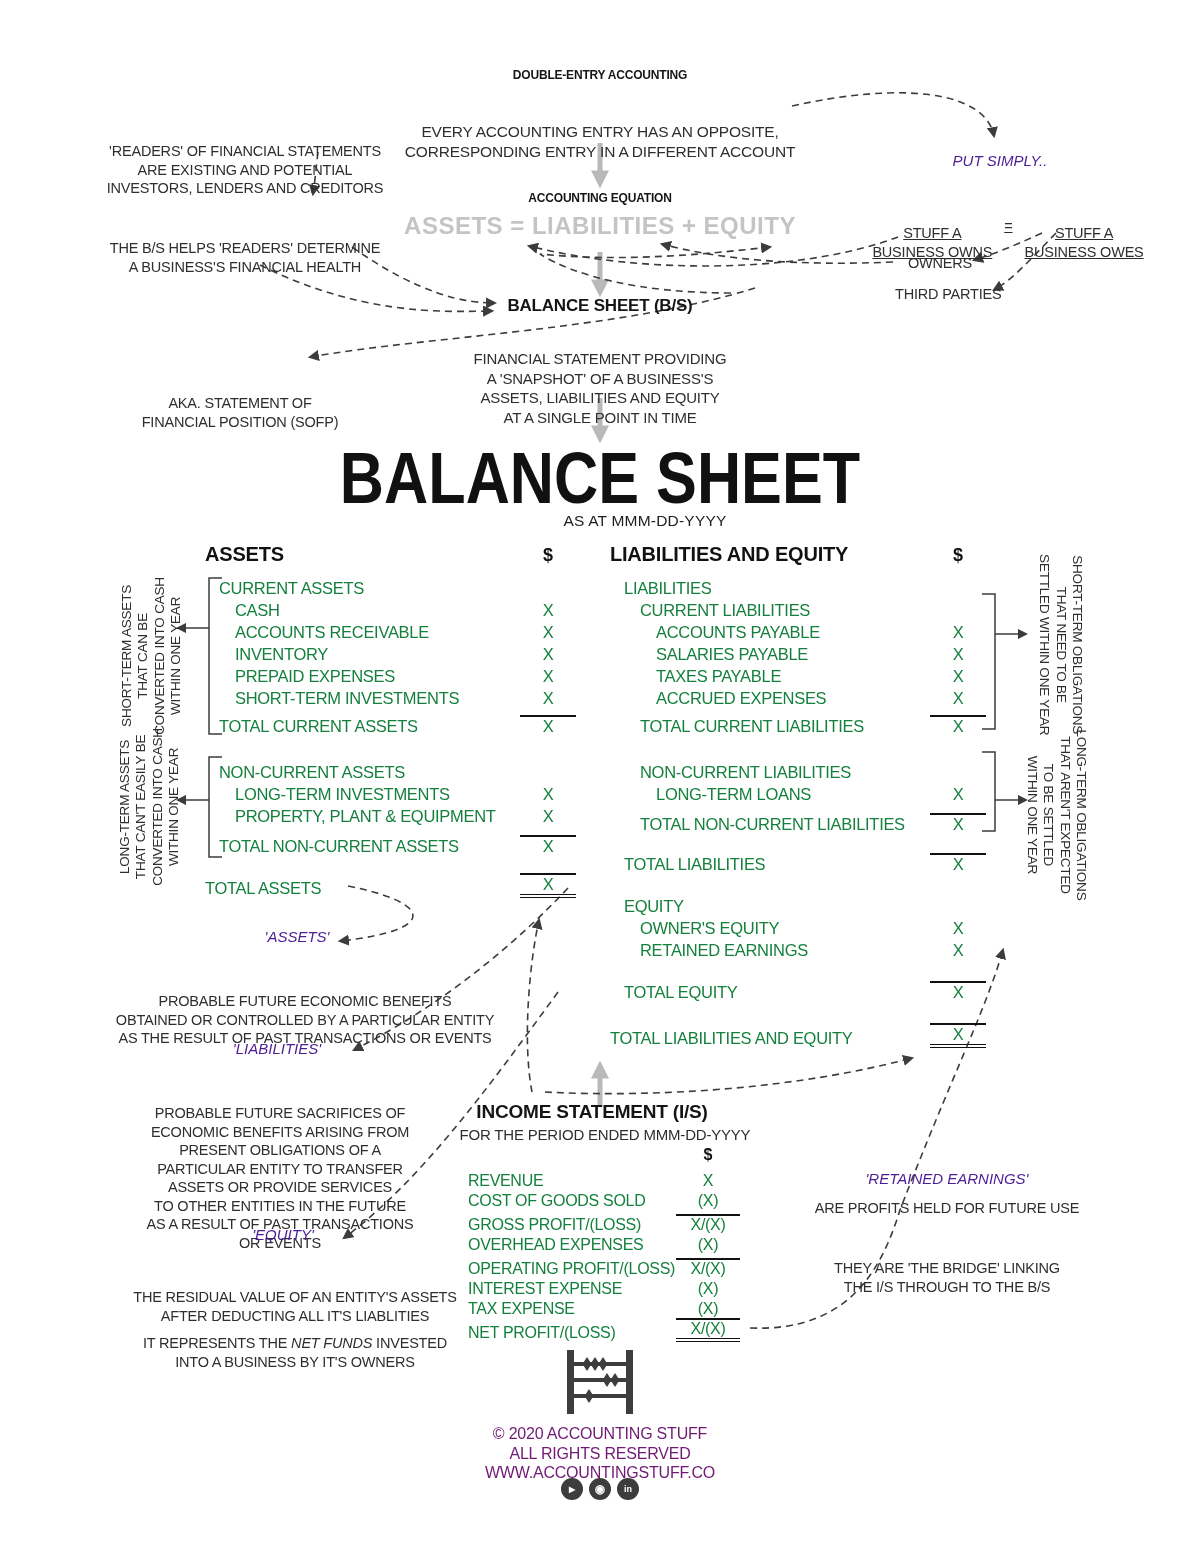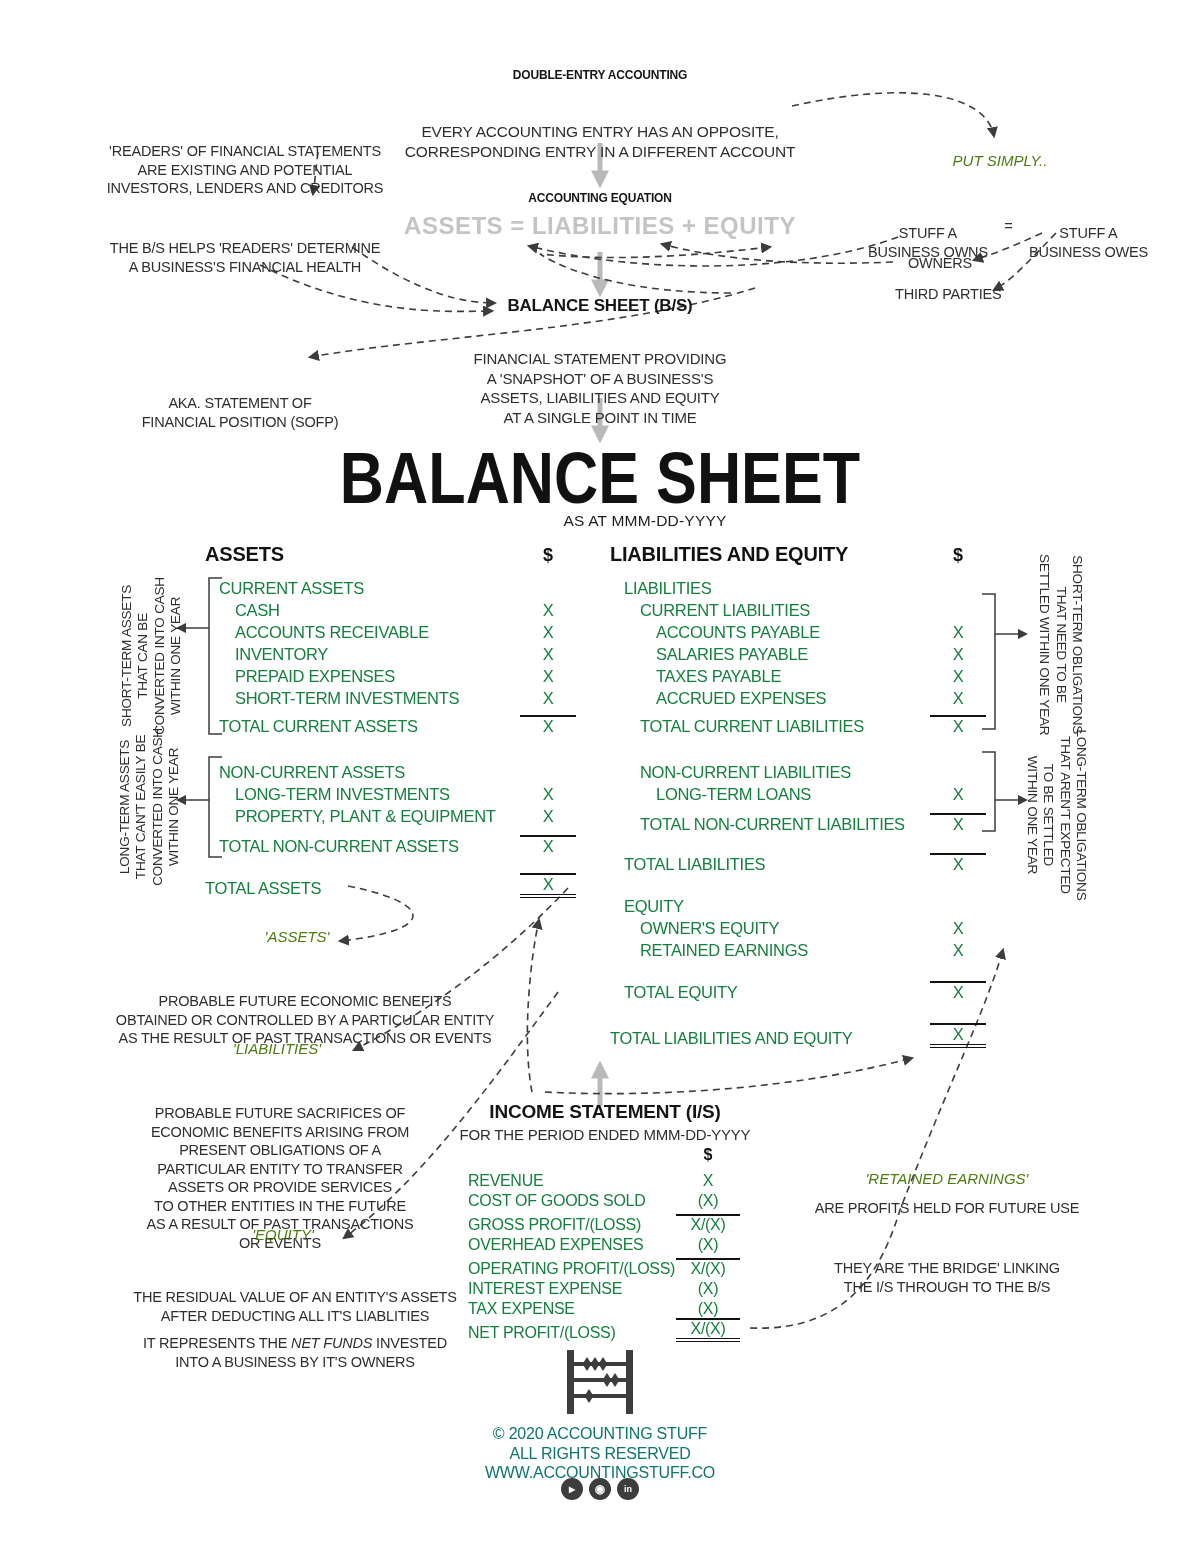--- a/index.html
+++ b/index.html
@@ -2,21 +2,21 @@
 <html><head>
 <meta charset="utf-8">
 <style>
   html,body{margin:0;padding:0;background:#fff;}
   #canvas{position:relative;width:1200px;height:1553px;background:#ffffff;overflow:hidden;
           font-family:"Liberation Sans", sans-serif;color:#2b2b2b;}
   .abs{position:absolute;}
   .c{text-align:center;}
   .pre{white-space:pre-line;margin-top:32px;}
   .note{font-size:14.5px;line-height:1.28;letter-spacing:-0.2px;color:#2e2e2e;}
-  .term{font-style:italic;font-size:15px;letter-spacing:0;color:#4d7c0f;}
+  .term{font-style:italic;font-size:15px;letter-spacing:0;color:#4c1d95;}
   .it{font-style:italic;}
   .h-bold{font-weight:700;font-size:12px;letter-spacing:-0.2px;color:#151515;}
   .equation{font-weight:700;font-size:24px;letter-spacing:0.5px;color:#c4c4c4;}
   .big-title{font-weight:800;font-size:72px;letter-spacing:0px;color:#111;
              transform:scaleX(.85);transform-origin:center;line-height:1;}
   .sub-title{font-size:15.5px;letter-spacing:0.2px;color:#1d1d1d;}
   
   .stmt{position:absolute;}
   .srow{display:flex;align-items:flex-end;height:22px;font-size:16.5px;letter-spacing:-0.3px;color:#15803d;justify-content:flex-end;}
   .srow .lbl{flex:1;}
@@ -98,21 +98,21 @@
 
   <div class="abs c note pre" style="left:90px;top:110px;width:310px;">'READERS' OF FINANCIAL STATEMENTS
 ARE EXISTING AND POTENTIAL
 INVESTORS, LENDERS AND CREDITORS</div>
 
   <div class="abs c term" style="left:900px;top:152px;width:200px;">PUT SIMPLY..</div>
 
   <div class="abs c h-bold" style="left:400px;top:191px;width:400px;">ACCOUNTING EQUATION</div>
   <div class="abs c equation" style="left:400px;top:212px;width:400px;">ASSETS = LIABILITIES + EQUITY</div>
 
-  <div class="abs" style="left:868px;top:192px;width:280px;display:flex;align-items:center;justify-content:space-between;gap:12px;">
+  <div class="abs" style="left:868px;top:192px;width:280px;display:flex;align-items:center;justify-content:center;gap:12px;text-decoration:underline;">
     <div class="c note pre">STUFF A
 BUSINESS OWNS</div>
     <div class="note">=</div>
     <div class="c note pre">STUFF A
 BUSINESS OWES</div>
   </div>
 
   <div class="abs c note pre" style="left:90px;top:207px;width:310px;">THE B/S HELPS 'READERS' DETERMINE
 A BUSINESS'S FINANCIAL HEALTH</div>
 
@@ -283,21 +283,21 @@
 TO OTHER ENTITIES IN THE FUTURE
 AS A RESULT OF PAST TRANSACTIONS
 OR EVENTS</div>
 
   <div class="abs c term" style="left:183px;top:1226px;width:200px;">'EQUITY'</div>
   <div class="abs c note pre" style="left:105px;top:1256px;width:380px;">THE RESIDUAL VALUE OF AN ENTITY'S ASSETS
 AFTER DEDUCTING ALL IT'S LIABLITIES</div>
   <div class="abs c note pre" style="left:105px;top:1302px;width:380px;"><span>IT REPRESENTS THE </span><span class="it">NET FUNDS</span><span> INVESTED
 INTO A BUSINESS BY IT'S OWNERS</span></div>
 
-  <div class="abs c h-bold" style="left:430px;top:1101px;width:350px;font-size:19px;">INCOME STATEMENT (I/S)</div>
+  <div class="abs c h-bold" style="left:417px;top:1101px;width:350px;font-size:19px;">INCOME STATEMENT (I/S)</div>
   <div class="abs c note" style="left:430px;top:1125px;width:350px;font-size:15px;">FOR THE PERIOD ENDED MMM-DD-YYYY</div>
   <div class="abs dollar" style="left:676px;top:1146px;width:64px;font-size:16px;">$</div>
   <div class="stmt inc" style="left:468px;top:1170px;width:272px;">
     <div class="srow">
         <span class="lbl">REVENUE</span>
         <span class="val">X</span>
       </div>
     <div class="srow">
         <span class="lbl">COST OF GOODS SOLD</span>
         <span class="val">(X)</span>
@@ -341,21 +341,21 @@
       <rect x="13" y="28" width="52" height="4"></rect>
       <rect x="13" y="44" width="52" height="4"></rect>
       <polygon points="26,7 30.5,14 26,21 21.5,14"></polygon>
       <polygon points="34,7 38.5,14 34,21 29.5,14"></polygon>
       <polygon points="42,7 46.5,14 42,21 37.5,14"></polygon>
       <polygon points="46,23 50.5,30 46,37 41.5,30"></polygon>
       <polygon points="54,23 58.5,30 54,37 49.5,30"></polygon>
       <polygon points="28,39 32.5,46 28,53 23.5,46"></polygon>
     </g>
   </svg>
-  <div class="abs c" style="left:0;top:1424px;width:1200px;font-size:16px;line-height:1.22;color:#0f766e;letter-spacing:-0.2px;">
+  <div class="abs c" style="left:0;top:1424px;width:1200px;font-size:16px;line-height:1.22;color:#701a75;letter-spacing:-0.2px;">
     <div>© 2020 ACCOUNTING STUFF</div>
     <div>ALL RIGHTS RESERVED</div>
     <div>WWW.ACCOUNTINGSTUFF.CO</div>
   </div>
   <div class="abs social" style="left:0;top:1478px;width:1200px;">
     <div class="soc" style="font-size:8px;">▶</div>
     <div class="soc" style="font-size:12px;">◉</div>
     <div class="soc">in</div>
   </div>
 

